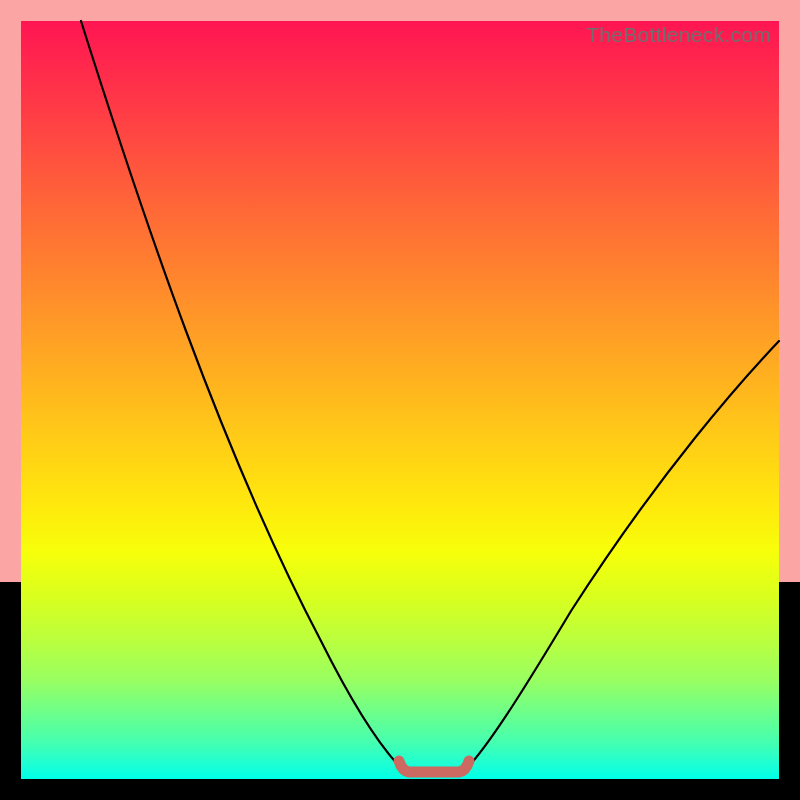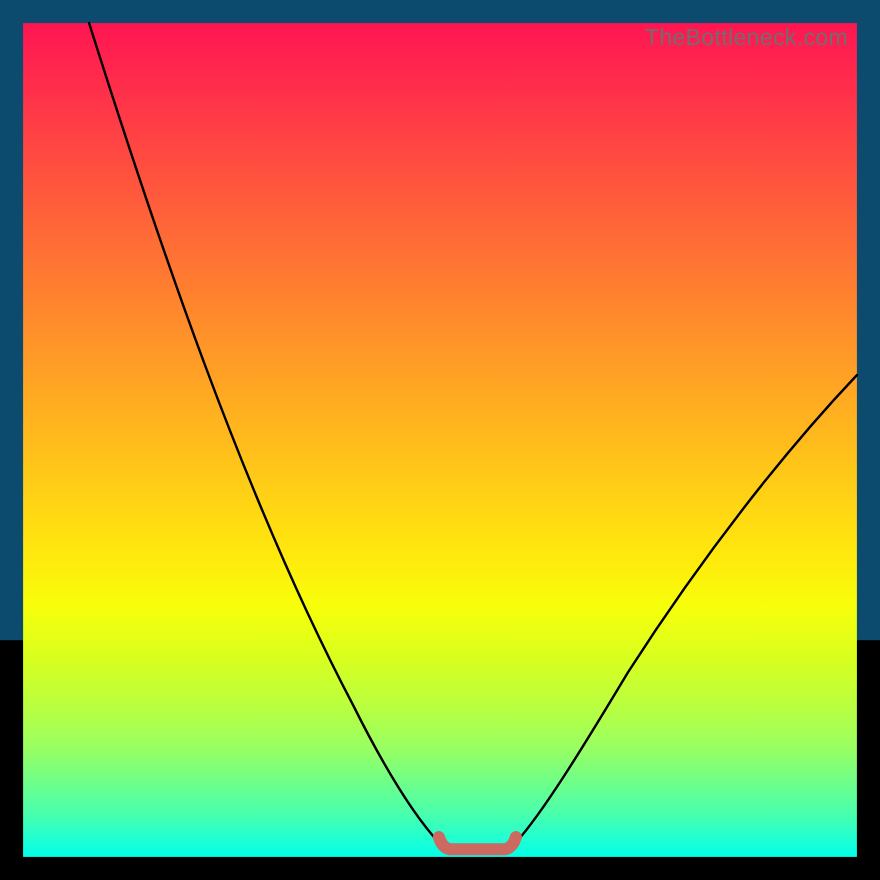--- a/index.html
+++ b/index.html
@@ -8,21 +8,21 @@
     width: 800px;
     height: 800px;
     background: #000;
     font-family: Arial, Helvetica, sans-serif;
     overflow: hidden;
   }
   .frame {
     position: relative;
     width: 800px;
     height: 582px;
-    background: #0c4a6e;
+    background: #fca5a5;
   }
   .plot {
     position: absolute;
     left: 21px;
     top: 21px;
     width: 758px;
     height: 758px;
     
     background: linear-gradient(
       to bottom,

